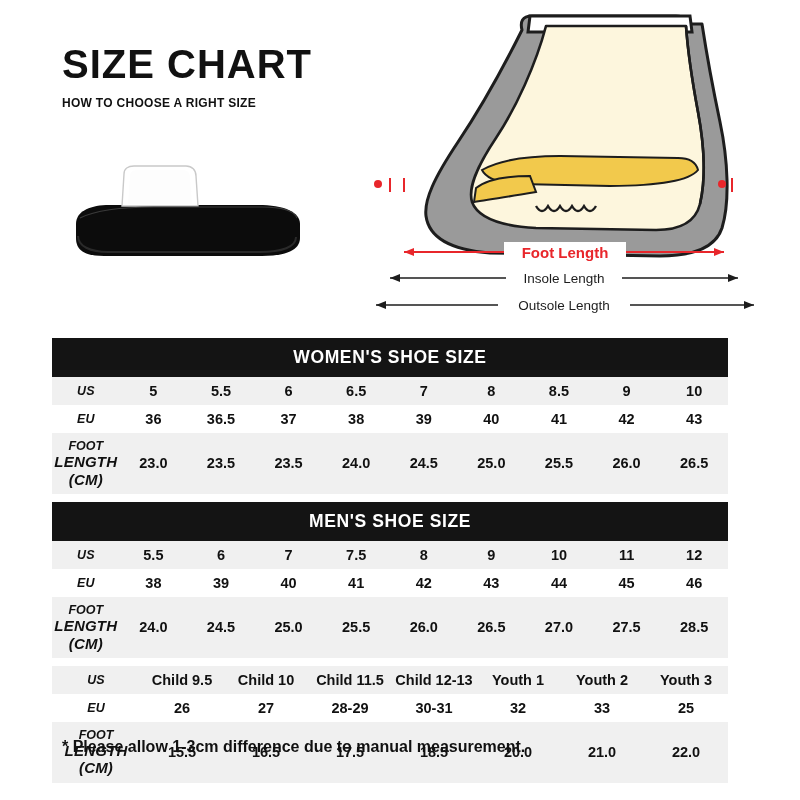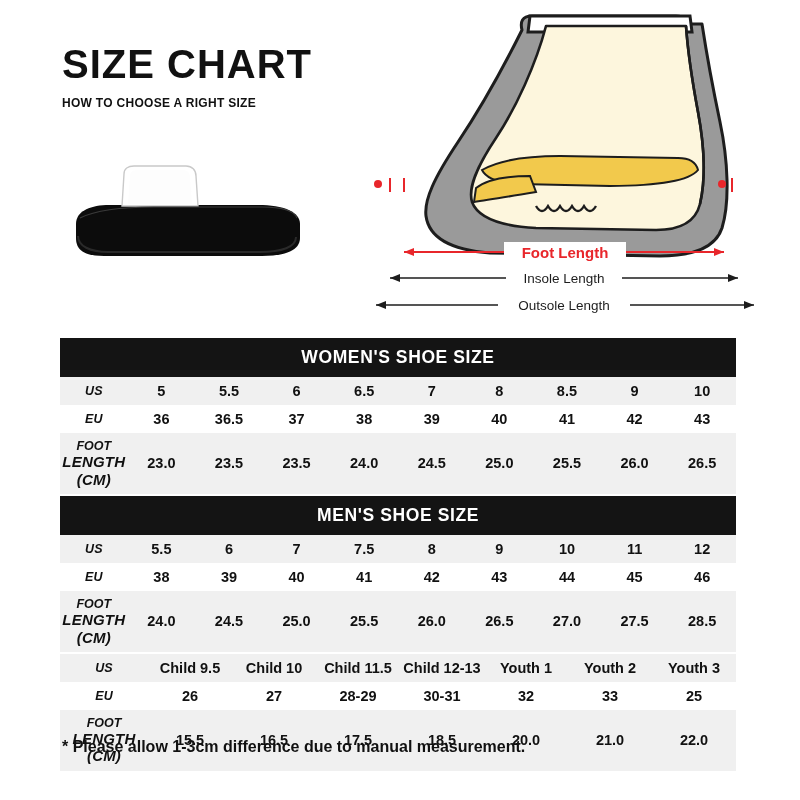--- a/index.html
+++ b/index.html
@@ -60,31 +60,31 @@
     position: absolute;
     left: 360px;
     top: 10px;
     width: 420px;
     height: 310px;
   }
 
   
   .tables {
     position: absolute;
-    left: 60px;
+    left: 52px;
     top: 338px;
     width: 728px;
   }
   table.sz {
     border-collapse: collapse;
     width: 676px;
     table-layout: fixed;
   }
   table.sz + table.sz {
-    margin-top: 2px;
+    margin-top: 8px;
   }
   .band td {
     background: #141414;
     color: #ffffff;
     text-align: center;
     font-size: 17.5px;
     font-weight: bold;
     letter-spacing: 0.6px;
     padding: 9px 0 9px 0;
     border: none;

